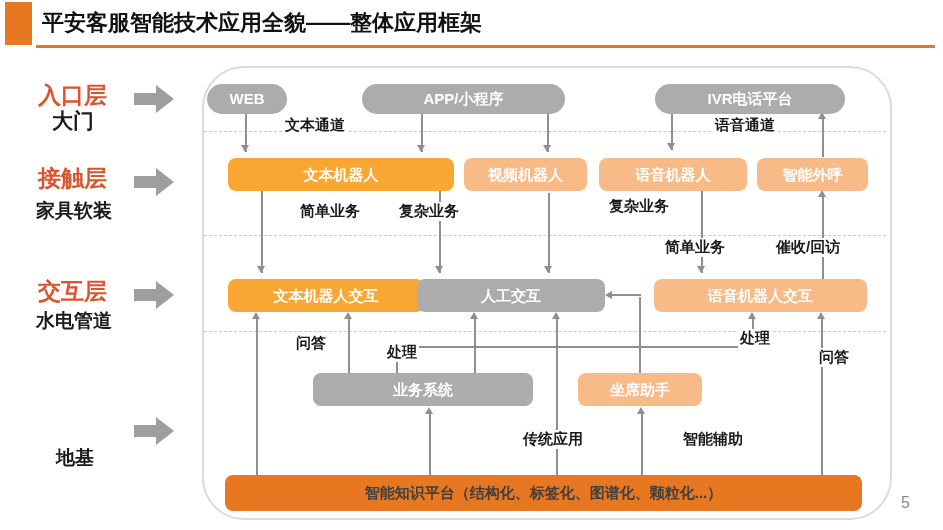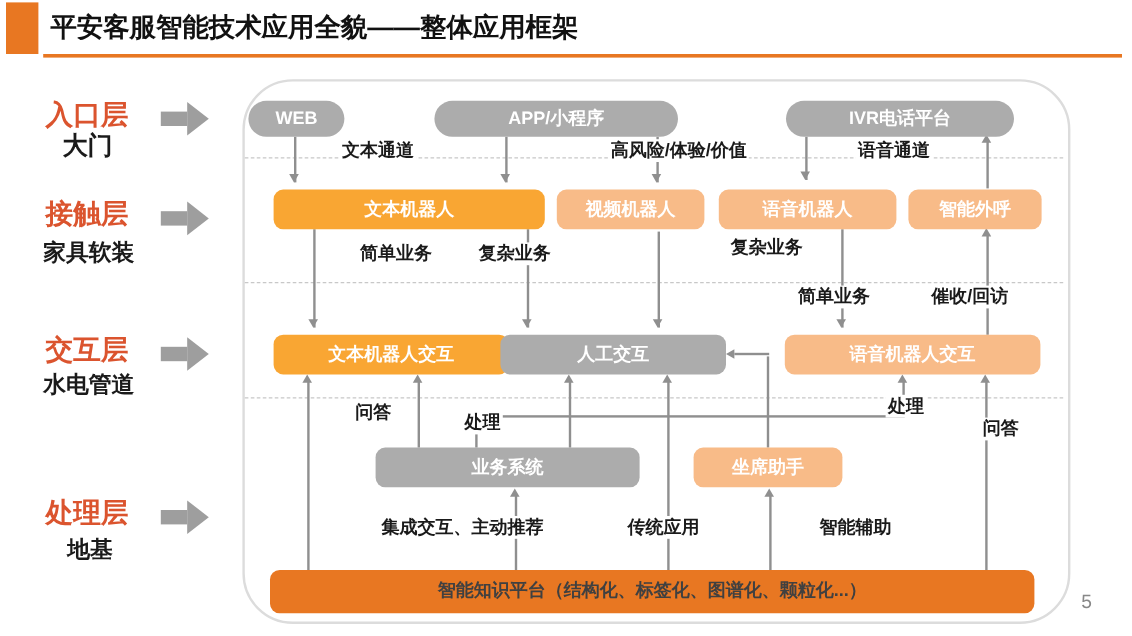--- a/index.html
+++ b/index.html
@@ -66,21 +66,20 @@
       <div class="sa-head"></div>
     </div>
 
   <div class="layer-name" style="left:38px;top:276px">交互层</div>
   <div class="layer-meta" style="left:36px;top:308px">水电管道</div>
   <div class="side-arrow" style="left:134px;top:281px">
       <div class="sa-bar"></div>
       <div class="sa-head"></div>
     </div>
 
-  <div class="layer-name" style="left:38px;top:412px">处理层</div>
   <div class="layer-meta" style="left:56px;top:445px">地基</div>
   <div class="side-arrow" style="left:134px;top:417px">
       <div class="sa-bar"></div>
       <div class="sa-head"></div>
     </div>
 
   <div class="frame"></div>
   <div class="dash" style="top:131px"></div>
   <div class="dash" style="top:235px"></div>
   <div class="dash" style="top:331px"></div>
@@ -161,32 +160,30 @@
   <div class="conn">
     <div class="vline" style="left:429px;top:413px;height:62px"></div>
       <div class="arr-u" style="left:425px;top:407px"></div>
   </div>
   <div class="conn">
     <div class="vline" style="left:641px;top:413px;height:62px"></div>
       <div class="arr-u" style="left:637px;top:407px"></div>
   </div>
 
   <div class="lbl" style="left:253px;top:116px">文本通道</div>
-  <div class="lbl" style="left:477px;top:116px">高风险/体验/价值</div>
   <div class="lbl" style="left:683px;top:116px">语音通道</div>
   <div class="lbl" style="left:268px;top:202px">简单业务</div>
   <div class="lbl" style="left:367px;top:202px">复杂业务</div>
   <div class="lbl" style="left:577px;top:197px">复杂业务</div>
   <div class="lbl" style="left:633px;top:238px">简单业务</div>
   <div class="lbl" style="left:744px;top:238px">催收/回访</div>
   <div class="lbl" style="left:264px;top:334px">问答</div>
   <div class="lbl" style="left:355px;top:343px">处理</div>
   <div class="lbl" style="left:708px;top:329px">处理</div>
   <div class="lbl" style="left:787px;top:348px">问答</div>
-  <div class="lbl" style="left:286px;top:430px">集成交互、主动推荐</div>
   <div class="lbl" style="left:491px;top:430px">传统应用</div>
   <div class="lbl" style="left:651px;top:430px">智能辅助</div>
 
   <div class="pill" style="left:207px;top:84px;width:80px">WEB</div>
   <div class="pill" style="left:362px;top:84px;width:203px">APP/小程序</div>
   <div class="pill" style="left:655px;top:84px;width:190px">IVR电话平台</div>
 
   <div class="node orange" style="left:228px;top:158px;width:226px">文本机器人</div>
   <div class="node lorange" style="left:464px;top:158px;width:123px">视频机器人</div>
   <div class="node lorange" style="left:599px;top:158px;width:148px">语音机器人</div>

